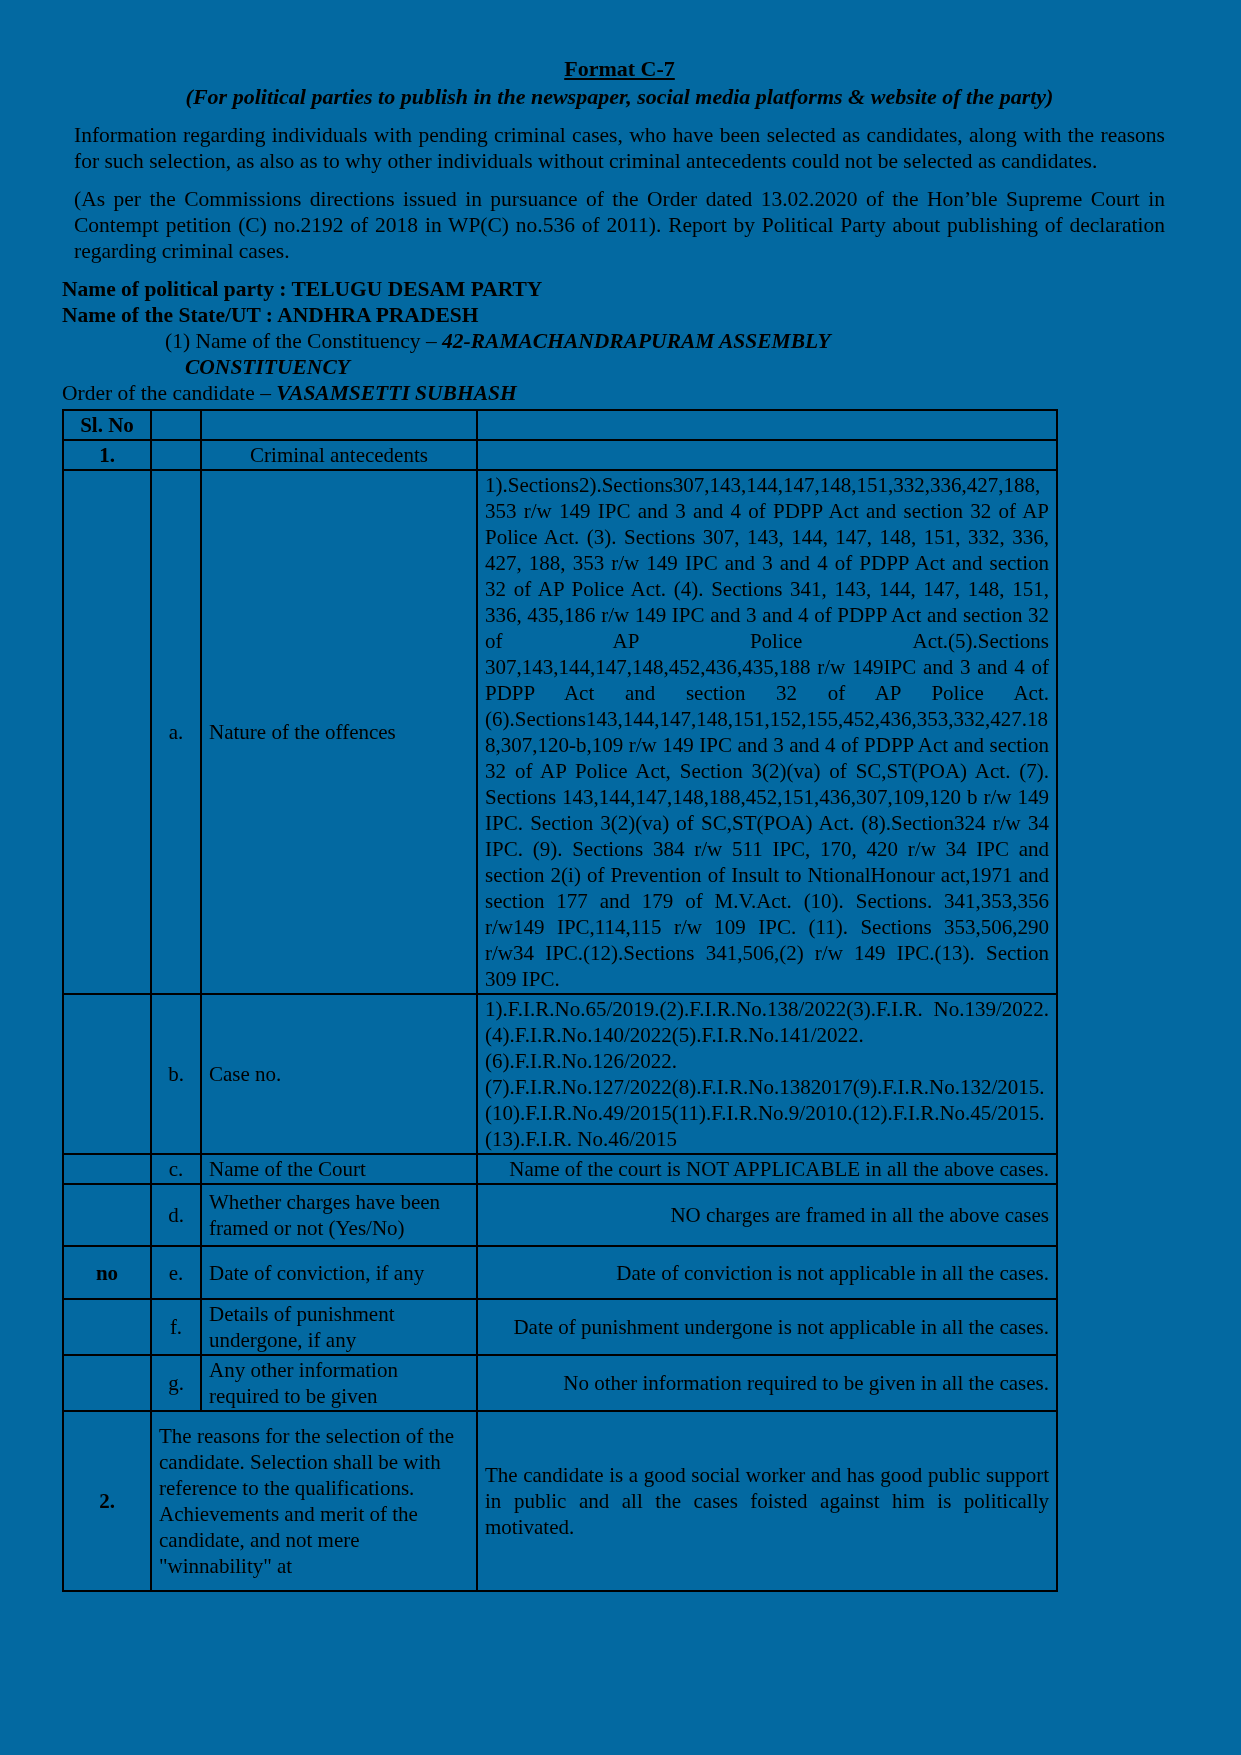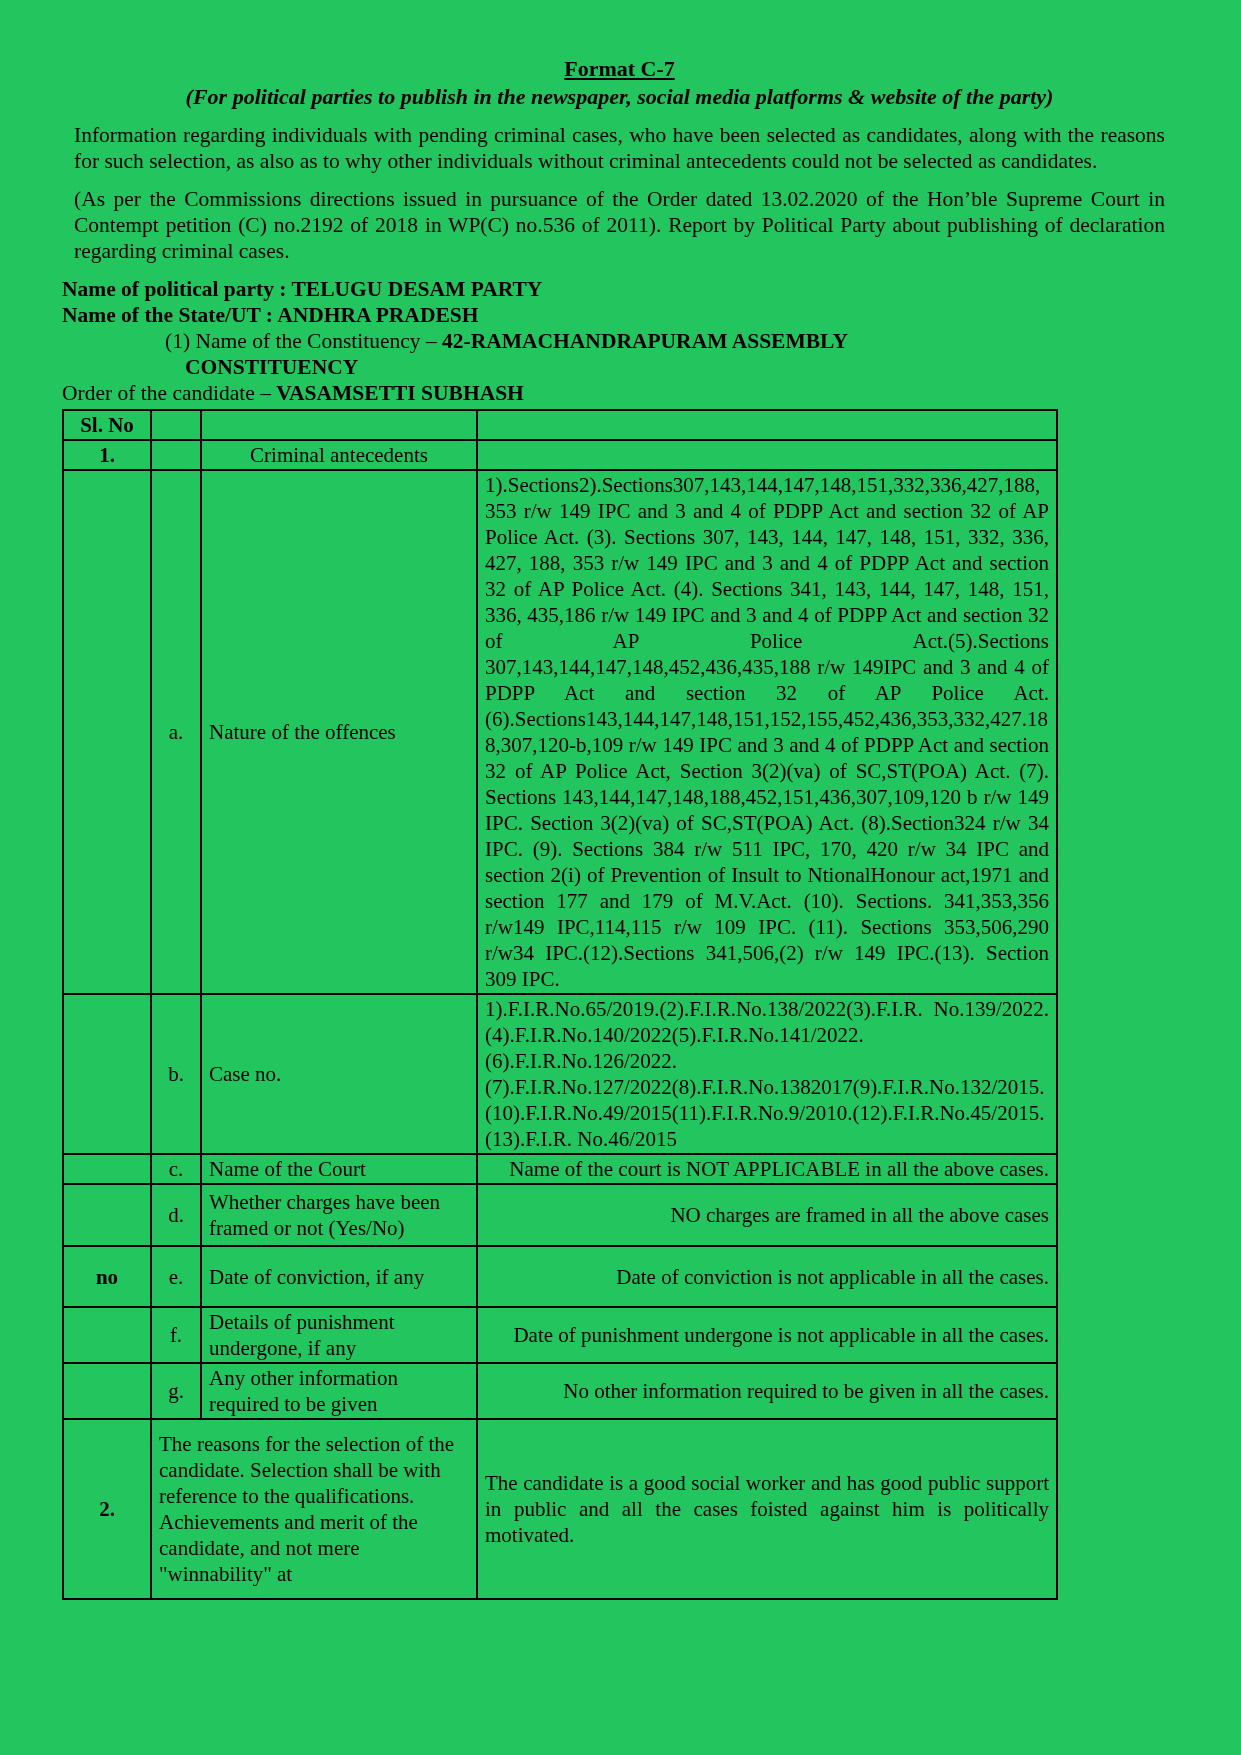--- a/index.html
+++ b/index.html
@@ -1,21 +1,21 @@
 <!DOCTYPE html>
 <html><head>
 <meta charset="utf-8">
 <style>
   html,body { margin:0; padding:0; background:#ffffff; }
   .page {
     position: relative;
     width: 1241px;
     height: 1755px;
     box-sizing: border-box;
-    background: #22c55e;
+    background: #0369a1;
     color: #000000;
     font-family: "Liberation Serif", "DejaVu Serif", serif;
     font-size: 21.5px;
     line-height: 26px;
     padding: 56px 64px 0 62px;
     overflow: hidden;
   }
   .doc-title {
     text-align: center;
     font-weight: bold;
@@ -27,21 +27,21 @@
     text-align: center;
     font-weight: bold;
     font-style: italic;
     font-size: 22px;
     margin-bottom: 2px;
   }
   .para { margin: 12px; text-align: justify; }
   .bold-line { font-weight: bold; }
   .constituency-line { padding-left: 103px; }
   .constituency-wrap2 { margin-left: 20px; }
-  b { font-weight: bold; }
+  b { font-weight: bold; font-style: italic; }
 
   table.c7 {
     border-collapse: collapse;
     table-layout: fixed;
     width: 994px;
     margin-top: 3px;
   }
   table.c7 td {
     border: 2px solid #000;
     padding: 1px 7px;
@@ -76,21 +76,21 @@
   td.reasonlabel {
     font-size: 19px;
     line-height: 25px;
     padding: 2px 4px 2px 8px;
     vertical-align: top;
   }
   tr.r-head  { height: 30px; }
   tr.r-one   { height: 30px; }
   tr.r-c     { height: 30px; }
   tr.r-d     { height: 62px; }
-  tr.r-e     { height: 61px; }
+  tr.r-e     { height: 53px; }
   tr.r-f     { height: 52px; }
   tr.r-g     { height: 52px; }
   tr.r-two   { height: 180px; }
 </style>
 </head>
 <body>
 
 <div class="page">
 
   <div class="doc-title">Format C-7</div>

